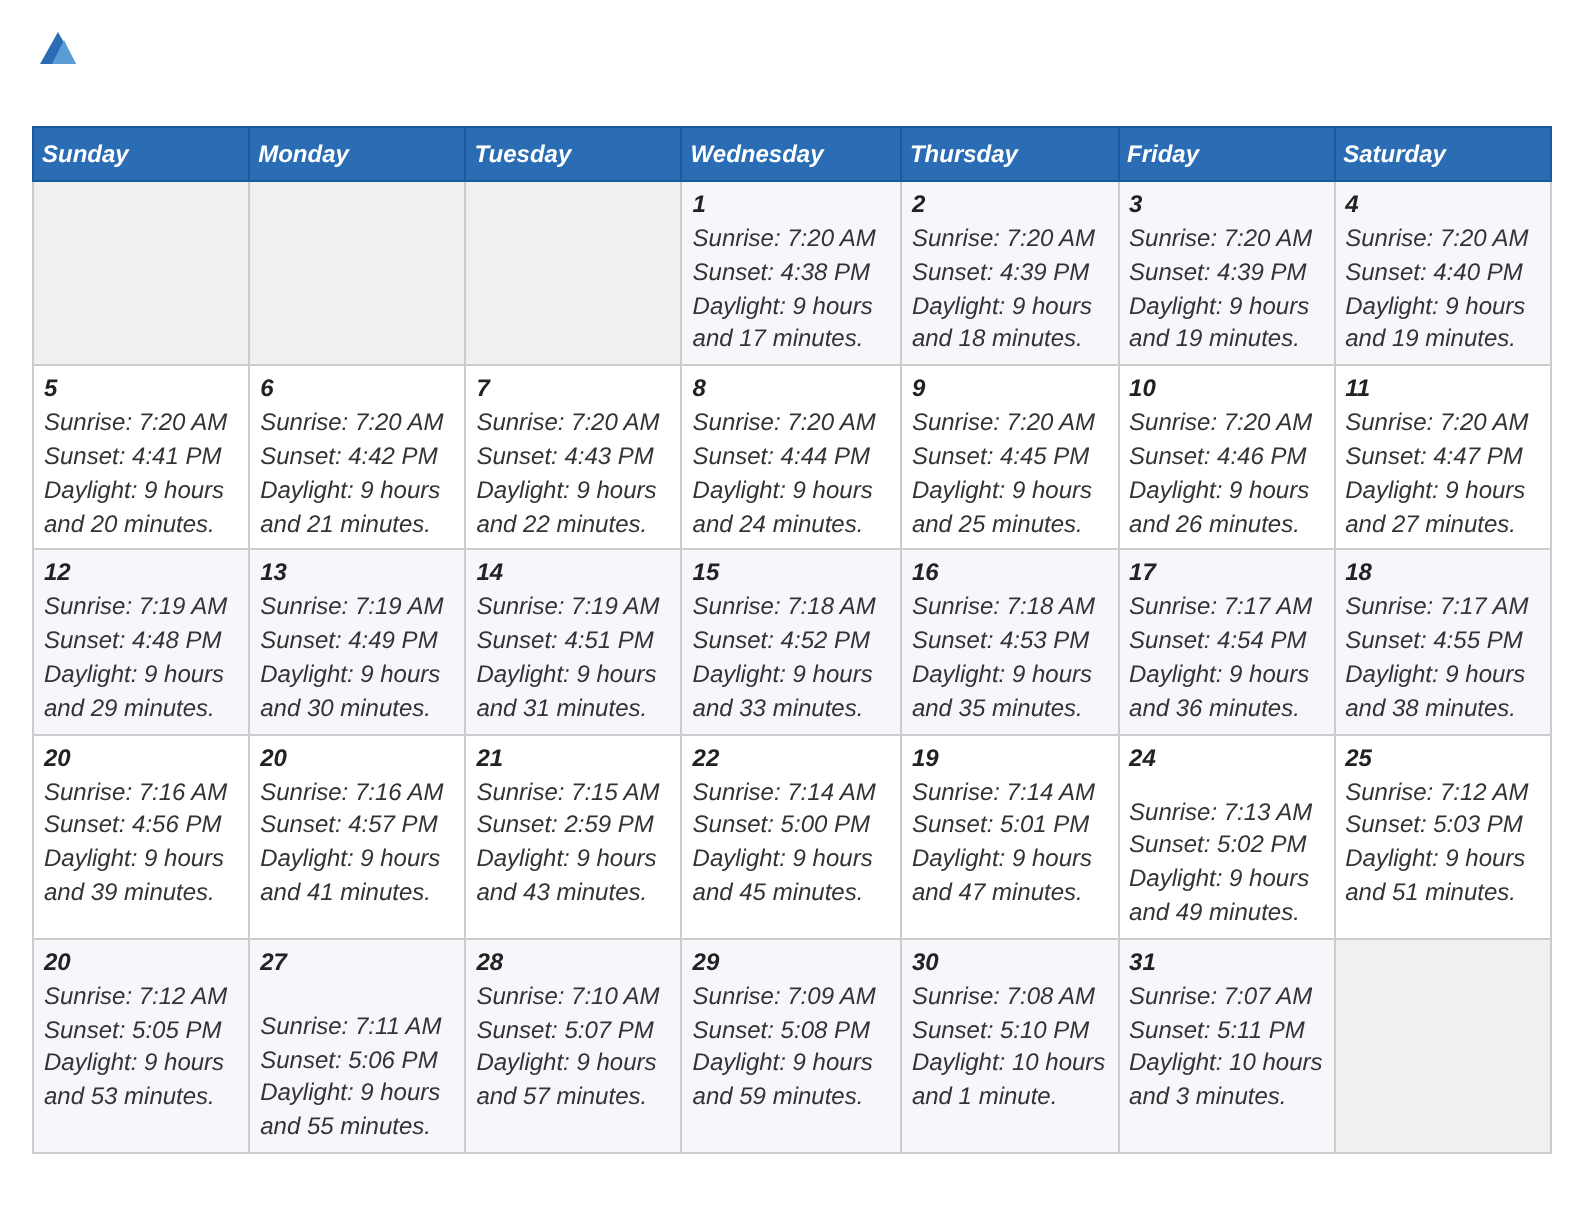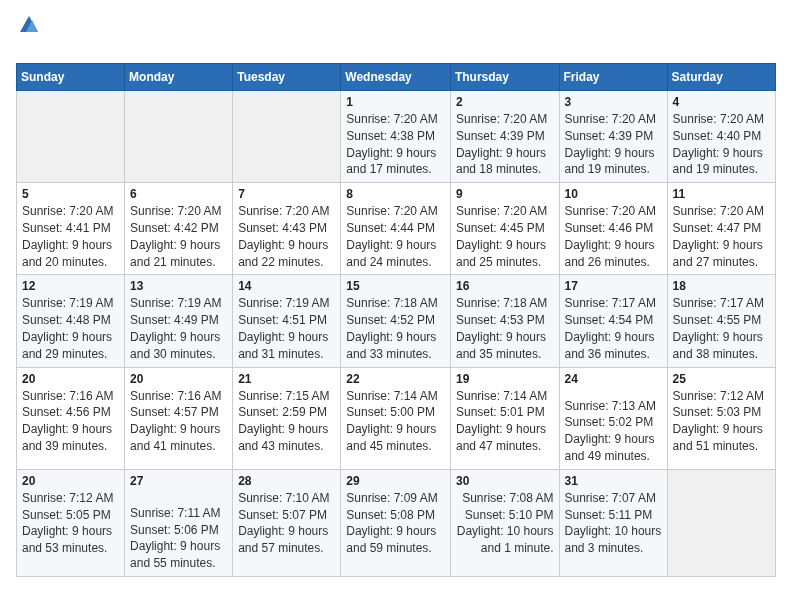--- a/index.html
+++ b/index.html
@@ -8,20 +8,21 @@
       background: #fff;
       width: 792px;
       min-height: 612px;
       padding: 0;
     }
     .page {
       width: 792px;
       min-height: 612px;
       background: #fff;
       padding: 10px 16px 10px 16px;
+      font-style: italic;
     }
     .header {
       display: flex;
       align-items: flex-start;
       justify-content: space-between;
       margin-bottom: 6px;
     }
     .logo {
       display: flex;
       flex-direction: column;
@@ -352,21 +353,21 @@
           </td>
           <td>
             <span class="day-num">29</span>
             <div class="day-info" style="white-space: pre-line;">Sunrise: 7:09 AM
 Sunset: 5:08 PM
 Daylight: 9 hours
 and 59 minutes.</div>
           </td>
           <td>
             <span class="day-num">30</span>
-            <div class="day-info" style="white-space: pre-line; text-align: right;">Sunrise: 7:08 AM
+            <div class="day-info" style="white-space: pre-line;">Sunrise: 7:08 AM
 Sunset: 5:10 PM
 Daylight: 10 hours
 and 1 minute.</div>
           </td>
           <td>
             <span class="day-num">31</span>
             <div class="day-info" style="white-space: pre-line;">Sunrise: 7:07 AM
 Sunset: 5:11 PM
 Daylight: 10 hours
 and 3 minutes.</div>

